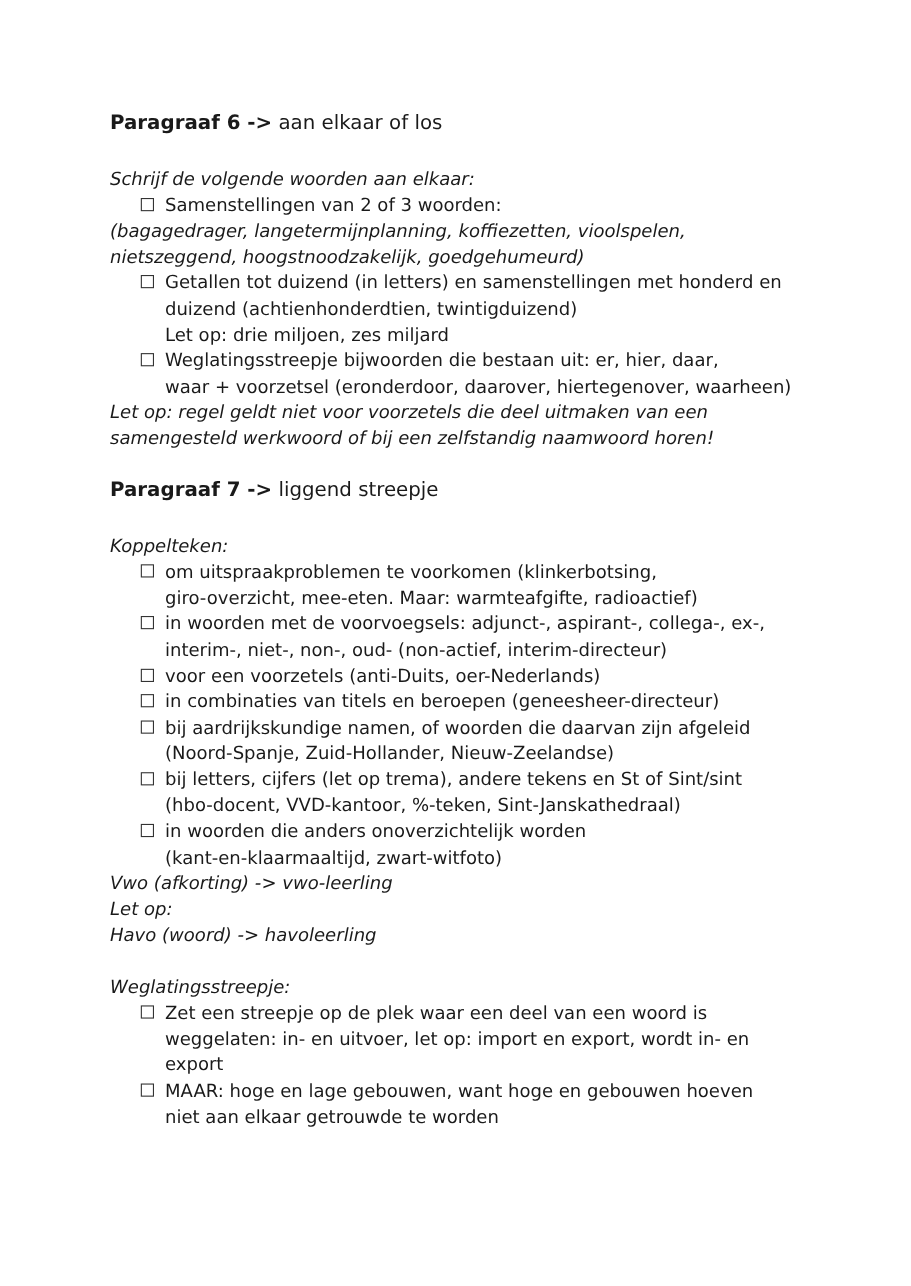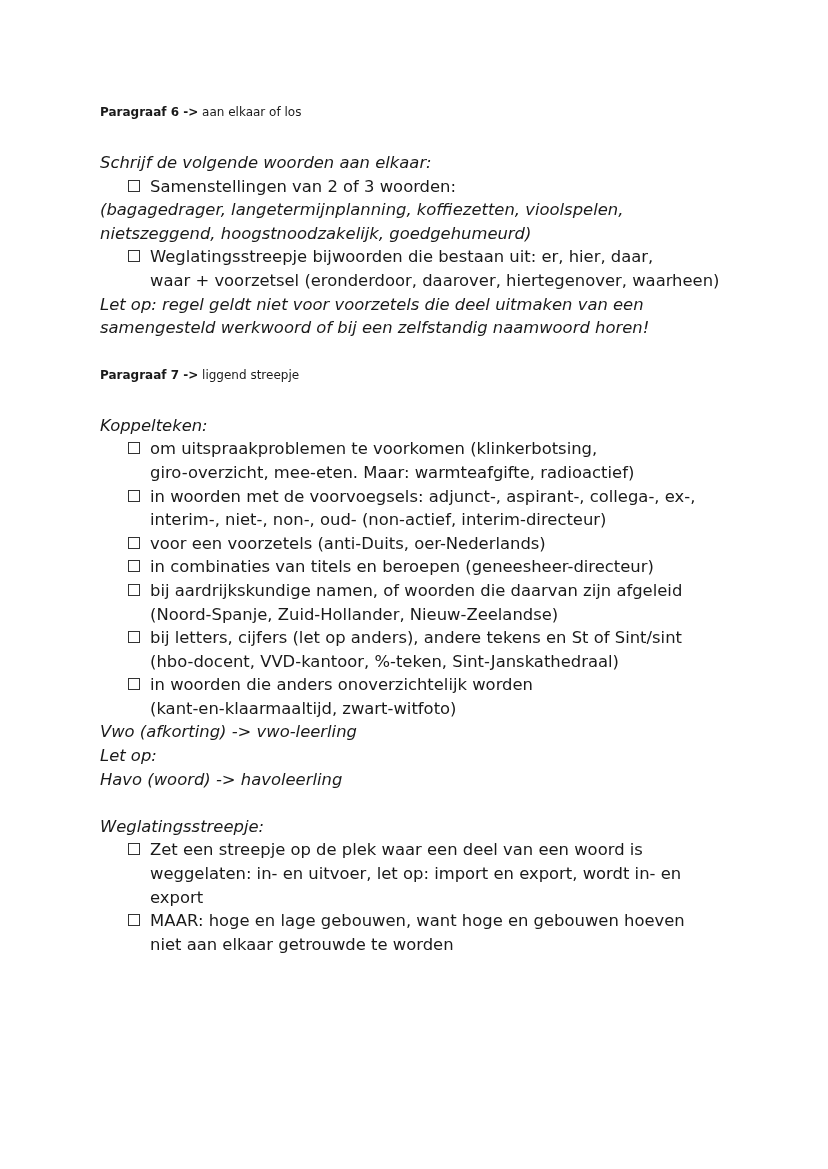--- a/index.html
+++ b/index.html
@@ -17,21 +17,21 @@
       font-size: 16.4px;
       line-height: 23.6px;
     }
     .page {
       position: absolute;
       left: 100px;
       top: 99px;
       width: 640px;
     }
     .heading {
-      font-size: 12px;
+      font-size: 18px;
       line-height: 26px;
       margin: 0;
     }
     .heading .strong {
       font-weight: bold;
     }
     .gap-after-heading { height: 26px; }
     .gap-section { height: 25px; }
     .line { margin: 0; white-space: nowrap; font-style: italic; }
     .item {
@@ -63,20 +63,26 @@
     <div class="gap-after-heading"></div>
     <p class="line">Schrijf de volgende woorden aan elkaar:</p>
     <div class="item">
       <span class="box"></span>
       <span class="text">Samenstellingen van 2 of 3 woorden:</span>
     </div>
     <p class="line">(bagagedrager, langetermijnplanning, koffiezetten, vioolspelen,</p>
     <p class="line">nietszeggend, hoogstnoodzakelijk, goedgehumeurd)</p>
     <div class="item">
       <span class="box"></span>
+      <span class="text">Getallen tot duizend (in letters) en samenstellingen met honderd en
+duizend (achtienhonderdtien, twintigduizend)
+Let op: drie miljoen, zes miljard</span>
+    </div>
+    <div class="item">
+      <span class="box"></span>
       <span class="text">Weglatingsstreepje bijwoorden die bestaan uit: er, hier, daar,
 waar + voorzetsel (eronderdoor, daarover, hiertegenover, waarheen)</span>
     </div>
     <p class="line">Let op: regel geldt niet voor voorzetels die deel uitmaken van een</p>
     <p class="line">samengesteld werkwoord of bij een zelfstandig naamwoord horen!</p>
   </section>
 
   <div class="gap-section" style="height:22px"></div>
 
   <section>
@@ -103,21 +109,21 @@
         <span class="box"></span>
         <span class="text">in combinaties van titels en beroepen (geneesheer-directeur)</span>
       </div>
       <div class="item">
         <span class="box"></span>
         <span class="text">bij aardrijkskundige namen, of woorden die daarvan zijn afgeleid
 (Noord-Spanje, Zuid-Hollander, Nieuw-Zeelandse)</span>
       </div>
       <div class="item">
         <span class="box"></span>
-        <span class="text">bij letters, cijfers (let op anders), andere tekens en St of Sint/sint
+        <span class="text">bij letters, cijfers (let op trema), andere tekens en St of Sint/sint
 (hbo-docent, VVD-kantoor, %-teken, Sint-Janskathedraal)</span>
       </div>
       <div class="item">
         <span class="box"></span>
         <span class="text">in woorden die anders onoverzichtelijk worden
 (kant-en-klaarmaaltijd, zwart-witfoto)</span>
       </div>
       <p class="line">Vwo (afkorting) -&gt; vwo-leerling</p>
       <p class="line">Let op:</p>
       <p class="line">Havo (woord) -&gt; havoleerling</p>

